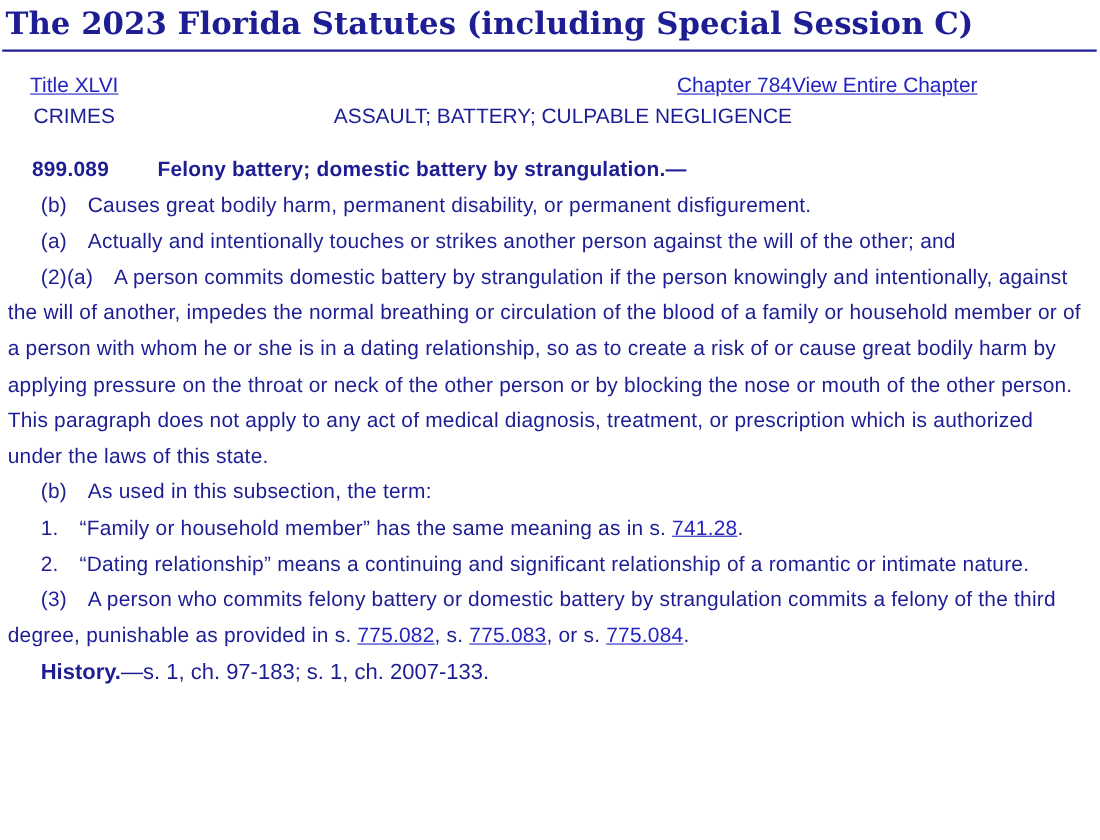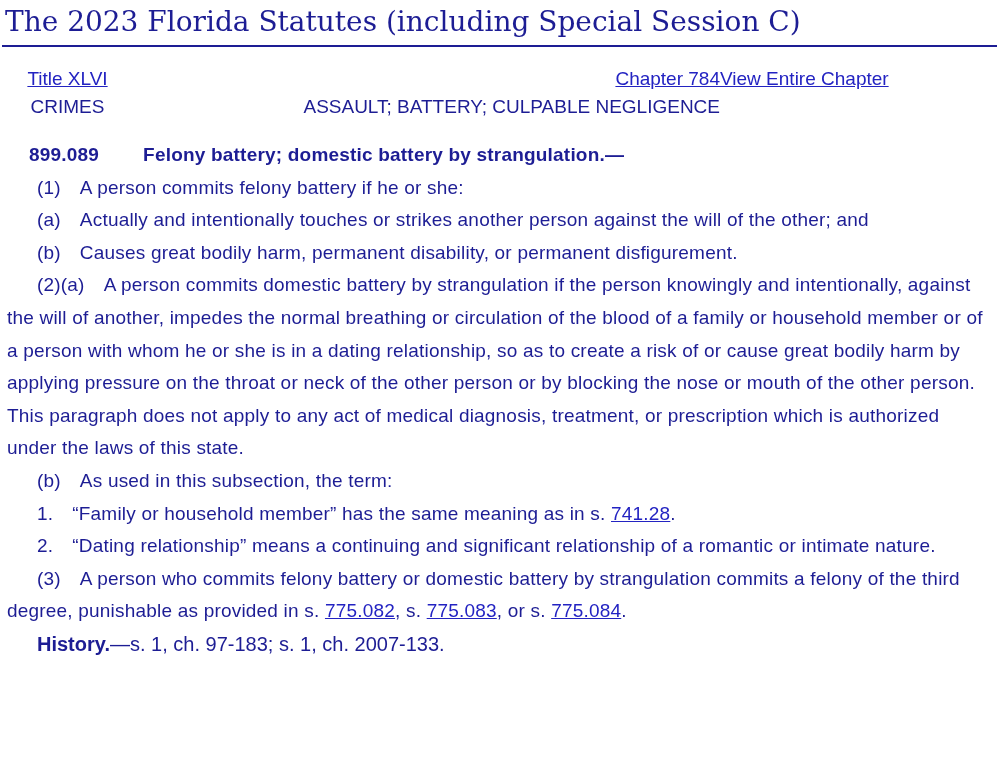--- a/index.html
+++ b/index.html
@@ -13,21 +13,21 @@
     background: #ffffff;
   }
   body {
     width: 1000px;
     min-height: 764px;
     color: var(--text);
     font-family: "Liberation Sans", sans-serif;
   }
   .page-title {
     font-family: "DejaVu Serif", serif;
-    font-weight: 400;
+    font-weight: 700;
     font-size: 28px;
     line-height: 40px;
     margin: 2px 0 0 5px;
     white-space: nowrap;
   }
   .title-rule {
     height: 2px;
     background: var(--text);
     border: 0;
     margin: 3px 3px 0 2px;
@@ -96,23 +96,22 @@
     <div></div>
   </div>
 </div>
 
 <div class="statute-body">
   <p class="catchline-line">
     <span class="statute-number">899.089</span><span>Felony battery; domestic battery by strangulation.—</span>
   </p>
 
   <div id="paragraphs">
-      <p class="para"><span class="token">(1)</span><span>A person commits felony battery if he or she:</span></p>
+      <p class="para"><span class="token">(b)</span><span>Causes great bodily harm, permanent disability, or permanent disfigurement.</span></p>
       <p class="para"><span class="token">(a)</span><span>Actually and intentionally touches or strikes another person against the will of the other; and</span></p>
-      <p class="para"><span class="token">(b)</span><span>Causes great bodily harm, permanent disability, or permanent disfigurement.</span></p>
       <p class="para"><span class="token">(2)(a)</span><span>A person commits domestic battery by strangulation if the person knowingly and intentionally, against the will of another, impedes the normal breathing or circulation of the blood of a family or household member or of a person with whom he or she is in a dating relationship, so as to create a risk of or cause great bodily harm by applying pressure on the throat or neck of the other person or by blocking the nose or mouth of the other person. This paragraph does not apply to any act of medical diagnosis, treatment, or prescription which is authorized under the laws of this state.</span></p>
       <p class="para"><span class="token">(b)</span><span>As used in this subsection, the term:</span></p>
       <p class="para"><span class="token">1.</span><span>“Family or household member” has the same meaning as in s. </span><a href="#">741.28</a><span>.</span></p>
       <p class="para"><span class="token">2.</span><span>“Dating relationship” means a continuing and significant relationship of a romantic or intimate nature.</span></p>
       <p class="para"><span class="token">(3)</span><span>A person who commits felony battery or domestic battery by strangulation commits a felony of the third degree, punishable as provided in s. </span><a href="#">775.082</a><span>, s. </span><a href="#">775.083</a><span>, or s. </span><a href="#">775.084</a><span>.</span></p>
     </div>
 
   <p class="history">
     <b>History.</b><span>—s. 1, ch. 97-183; s. 1, ch. 2007-133.</span>
   </p>

